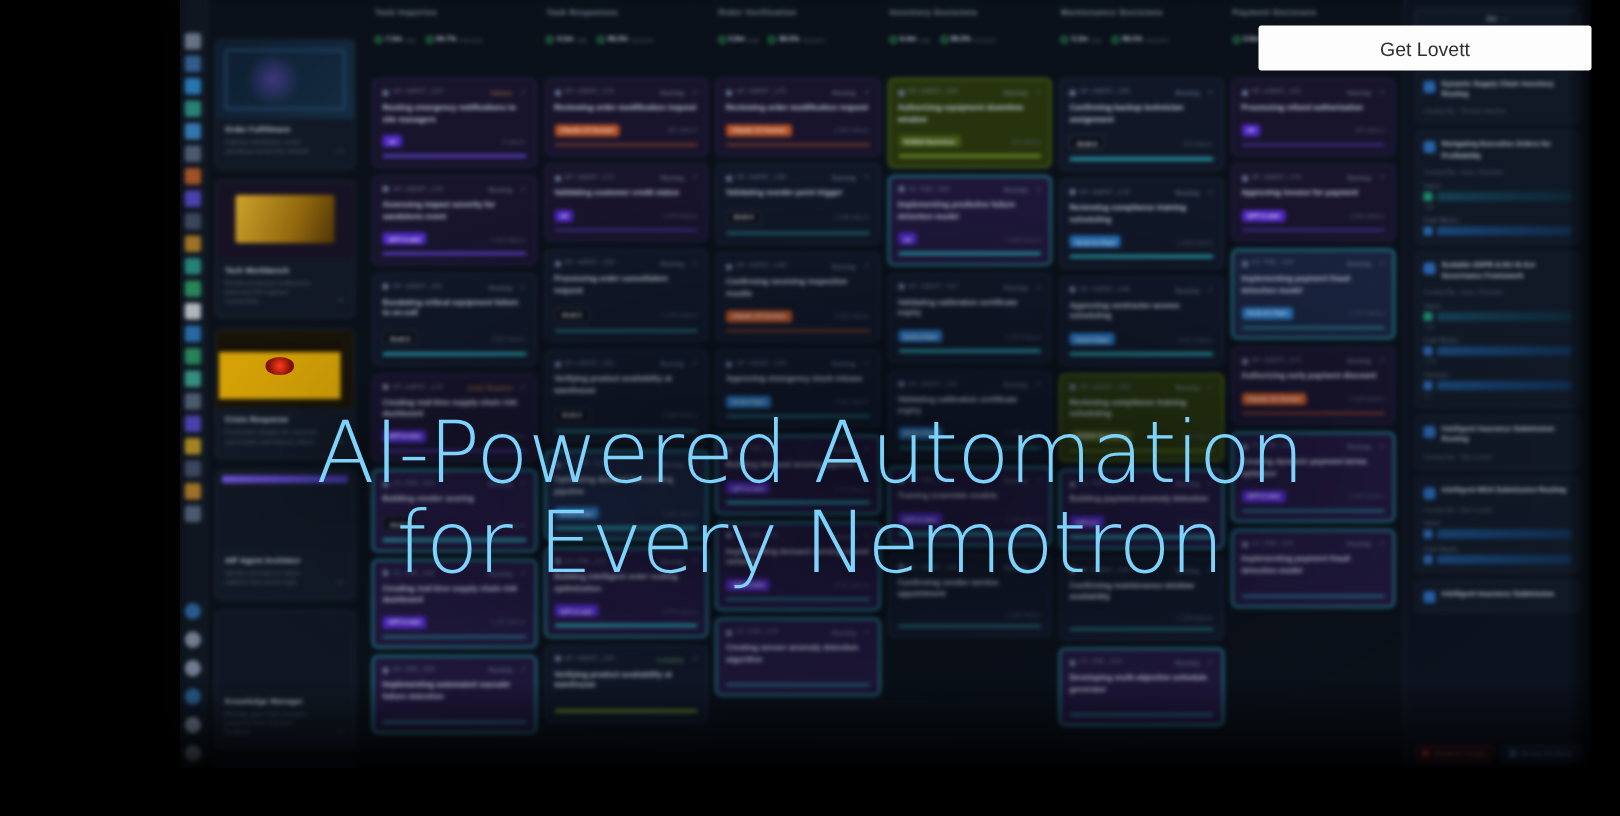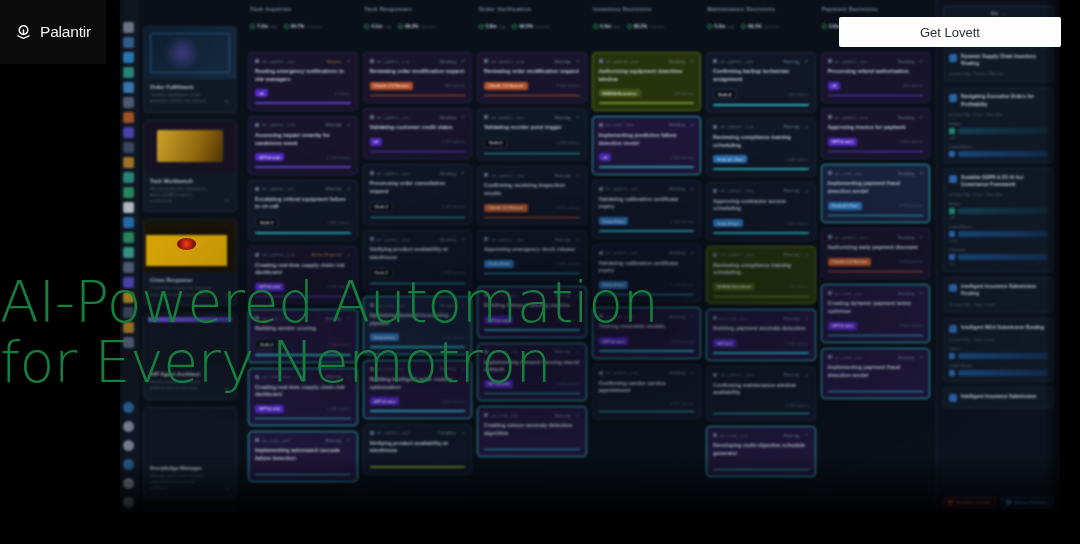--- a/index.html
+++ b/index.html
@@ -179,23 +179,23 @@
   #get-started {
     width:222px; height:30px; margin-right:19px; flex:none;
     background:#fdfdfd; border:none; border-radius:2px; cursor:pointer;
     display:flex; align-items:center; justify-content:center;
     font-family:"Liberation Sans", sans-serif; font-size:13px; color:#2b2f36;
   }
 
   
   #headline {
     position:absolute; left:0; top:272px; width:1080px; z-index:5;
-    text-align:left; pointer-events:none;
+    text-align:center; pointer-events:none;
     font-family:"DejaVu Sans", sans-serif; font-weight:300;
-    font-size:57px; line-height:1.06; color:#15803d;
+    font-size:57px; line-height:1.06; color:#7dd3fc;
     letter-spacing:-.5px;
     text-shadow:0 2px 26px rgba(0,0,0,.65);
   }
   #headline .l2 { display:block; }
 </style>
 </head>
 <body>
 
 <div id="stage">
 
@@ -1076,28 +1076,20 @@
           </div>
       </div>
 
     </div>
   </div>
 
   <div id="blur-veil"></div>
   <div id="vignette"></div>
 
   <div id="topbar">
-    <div id="brand">
-      <svg class="logo" viewBox="0 0 24 24">
-        <circle cx="12" cy="9" r="5.4" fill="none" stroke="#f2f3f5" stroke-width="1.9"></circle>
-        <path d="M5 16.2 L12 19.4 L19 16.2" fill="none" stroke="#f2f3f5" stroke-width="1.9" stroke-linecap="round" stroke-linejoin="round"></path>
-        <path d="M12 9 L12 14" stroke="#f2f3f5" stroke-width="1.9" stroke-linecap="round"></path>
-      </svg>
-      <span class="word">Palantir</span>
-    </div>
     <div id="topbar-spacer"></div>
     <button id="get-started">Get Lovett</button>
   </div>
 
   <div id="headline">
     <span>AI-Powered Automation</span>
     <span class="l2">for Every Nemotron</span>
   </div>
 
 </div>

